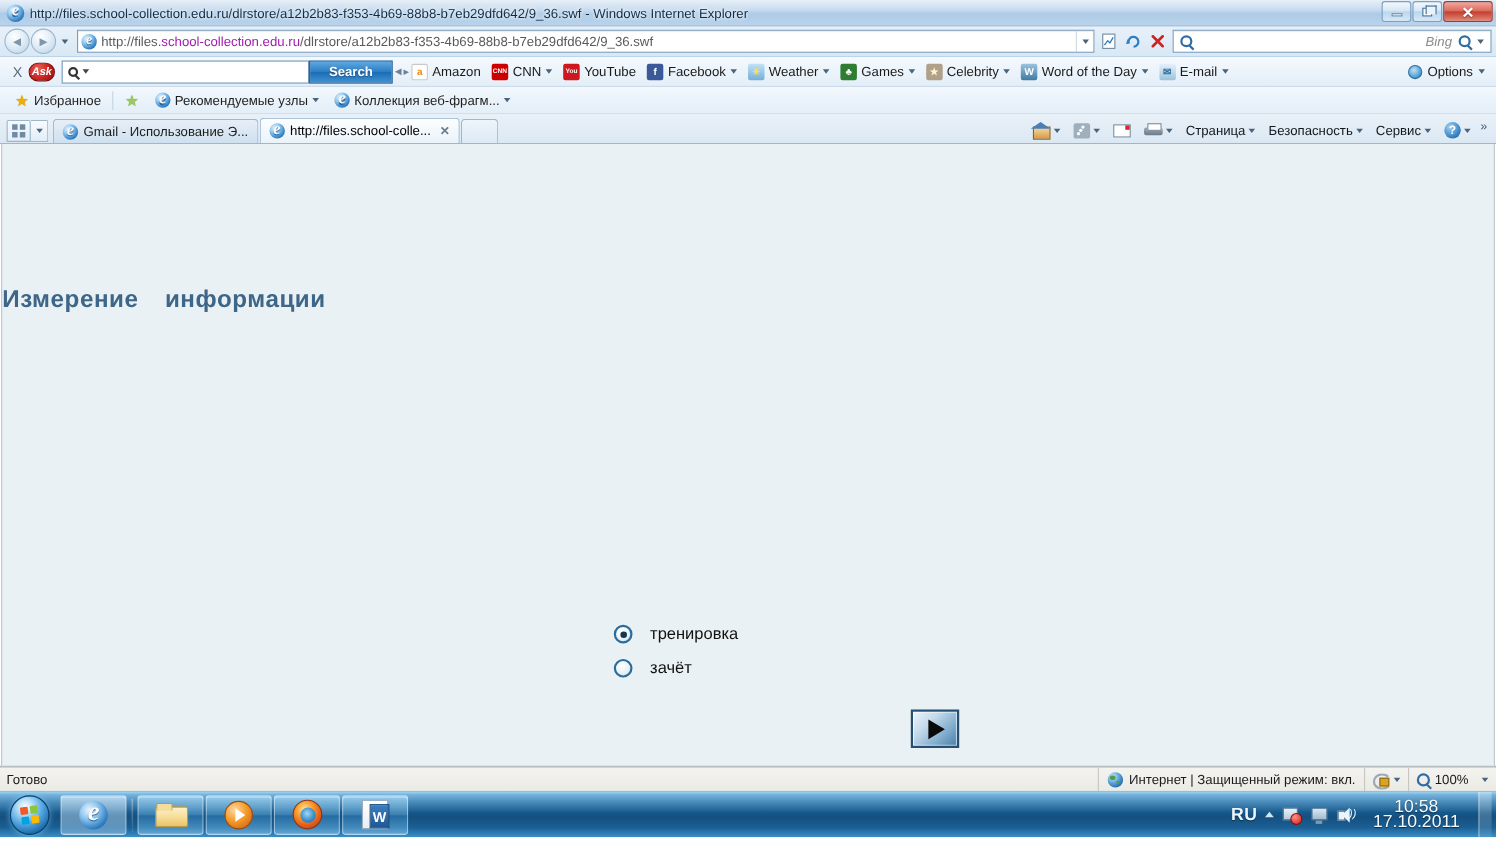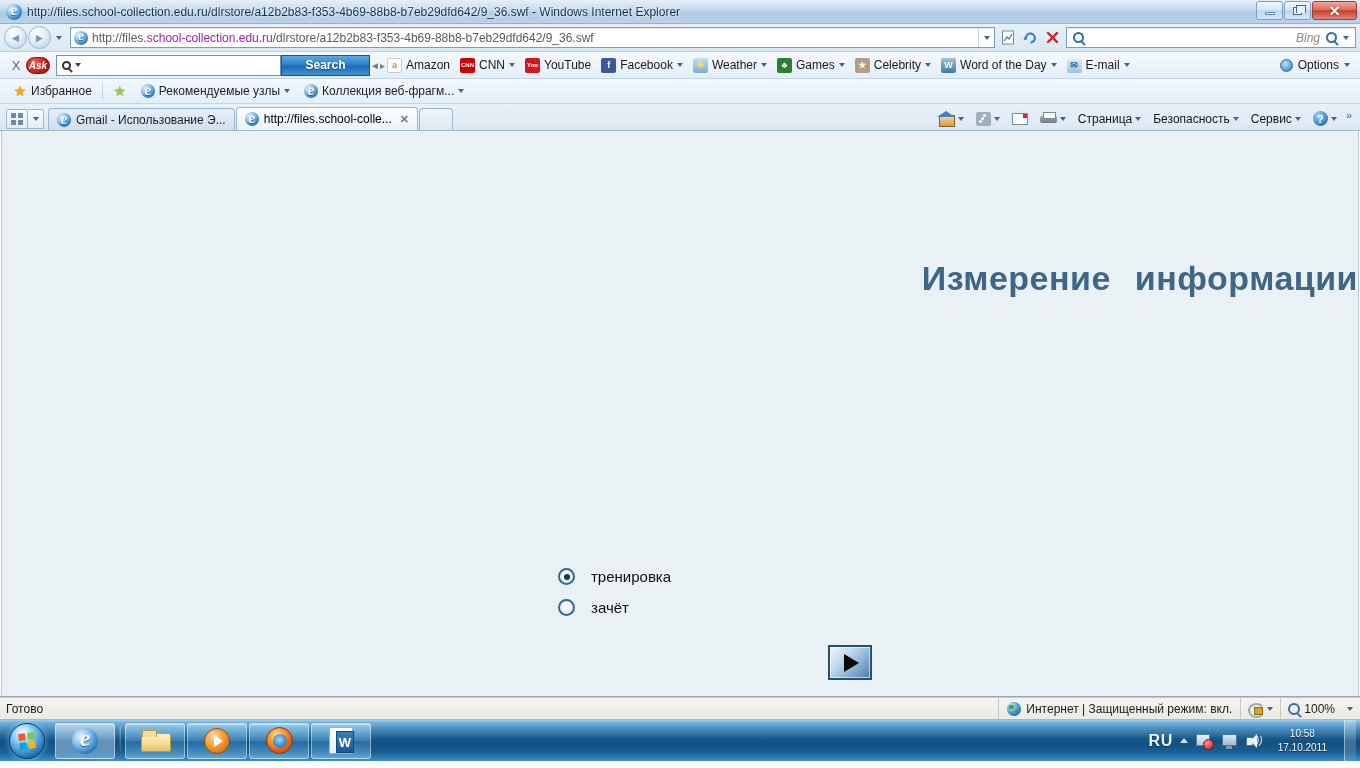--- a/index.html
+++ b/index.html
@@ -122,21 +122,21 @@
     border:1px solid #7d0d0d;
   }
   #ask-input{
     width:225px;height:21px;background:#fff;border:1px solid #6f95b8;flex:none;
     display:flex;align-items:center;padding-left:5px;
   }
   #ask-input .mag{ width:9px;height:9px;border-color:#333;border-width:2px; }
   #ask-input .mag:after{ background:#333; }
   #ask-input .caret{ margin-left:4px; border-top-color:#444;}
   #ask-search{
-    width:89px;height:21px;flex:none;
+    width:76px;height:21px;flex:none;
     background:linear-gradient(180deg,#5fa9e0 0%,#2b7dc4 48%,#1d6cb4 52%,#3e92d4 100%);
     border:1px solid #15558f; color:#fff;font-weight:bold;font-size:12px;
     display:flex;align-items:center;justify-content:center;
     text-shadow:0 1px 1px rgba(0,0,0,.35);
   }
   #ask-grip{ width:12px;color:#6d8296;text-align:center;flex:none;font-size:10px;}
   .ask-link{
     display:flex;align-items:center;gap:4px;flex:none;padding:0 5px;height:22px;
     font-size:12px;color:#1a1a1a;white-space:nowrap;
   }
@@ -230,22 +230,22 @@
   #viewport{
     width:1360px;height:566px;background:#ffffff;position:relative;overflow:hidden;
     border-bottom:1px solid #9aa7b1;
   }
   #flash{
     position:absolute;left:1px;top:0;right:1px;bottom:0;
     background:#e9f1f4;
     border-left:1px solid #b9c6cd;border-right:1px solid #b9c6cd;
   }
   #lesson-title{
-    position:absolute;left:0;right:0;top:128px;text-align:right;
-    font-size:34px;font-weight:bold;color:#3e6688;
+    position:absolute;left:0;right:0;top:128px;text-align:left;
+    font-size:22px;font-weight:bold;color:#3e6688;
     letter-spacing:.5px;
     font-family:"Liberation Sans", sans-serif;
   }
   #lesson-title .gap{ display:inline-block;width:24px;}
   #mode-group{ position:absolute;left:556px;top:430px;}
   .radio-row{ display:flex;align-items:center;gap:16px;height:31px;}
   .radio{
     width:17px;height:17px;border-radius:50%;flex:none;
     border:2px solid #2c6c9c;
     background:radial-gradient(circle at 38% 32%, #ffffff 0%, #e6f1f6 60%, #c9dde7 100%);
@@ -397,21 +397,21 @@
   .spk-ico:before{
     content:"";position:absolute;left:1px;top:4px;width:5px;height:7px;background:#eaf4fb;border:1px solid #4f718c;
   }
   .spk-ico:after{
     content:"";position:absolute;left:5px;top:1px;width:0;height:0;
     border-top:7px solid transparent;border-bottom:7px solid transparent;border-right:7px solid #eaf4fb;
   }
   .spk-wave{ position:absolute;right:0px;top:3px;color:#dff0fb;font-size:10px;line-height:10px;}
   #clock{
     display:flex;flex-direction:column;align-items:center;justify-content:center;
-    color:#f2fafe;font-size:10px;line-height:14px;padding:0 8px;
+    color:#f2fafe;font-size:16px;line-height:14px;padding:0 8px;
     text-shadow:0 1px 1px rgba(0,0,0,.55);
   }
   #showdesktop{
     width:12px;height:42px;flex:none;margin-left:2px;
     background:linear-gradient(180deg,rgba(255,255,255,.30),rgba(255,255,255,.08));
     border-left:1px solid rgba(255,255,255,.45);
   }
 </style>
 </head>
 <body>

